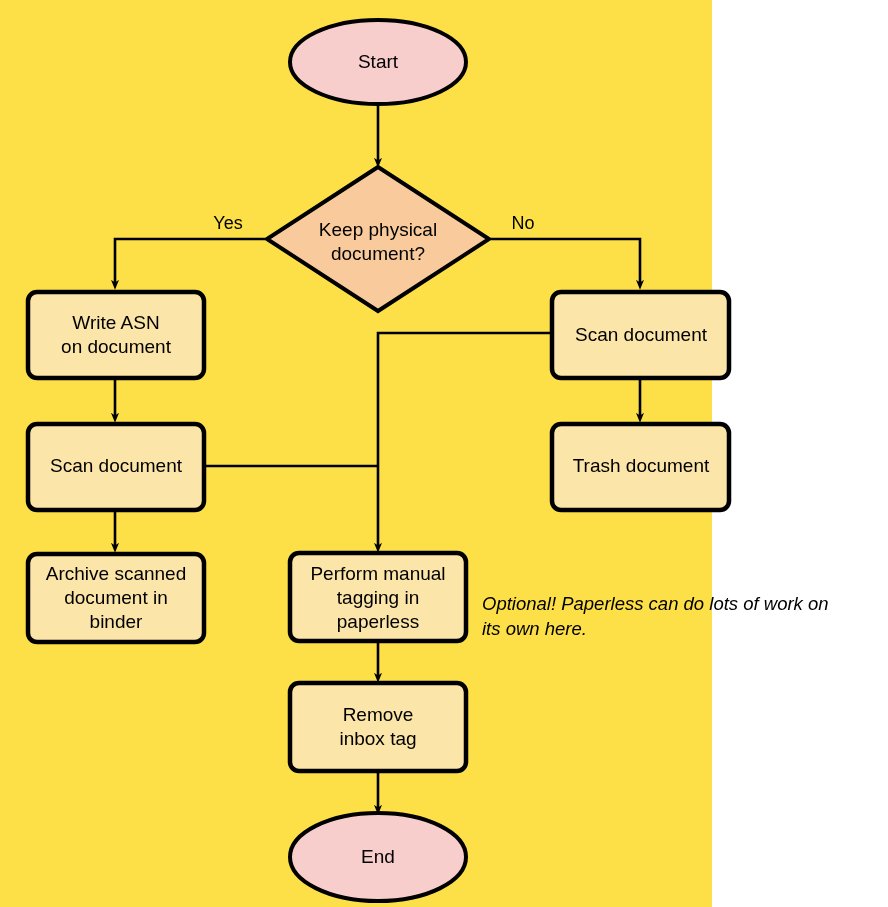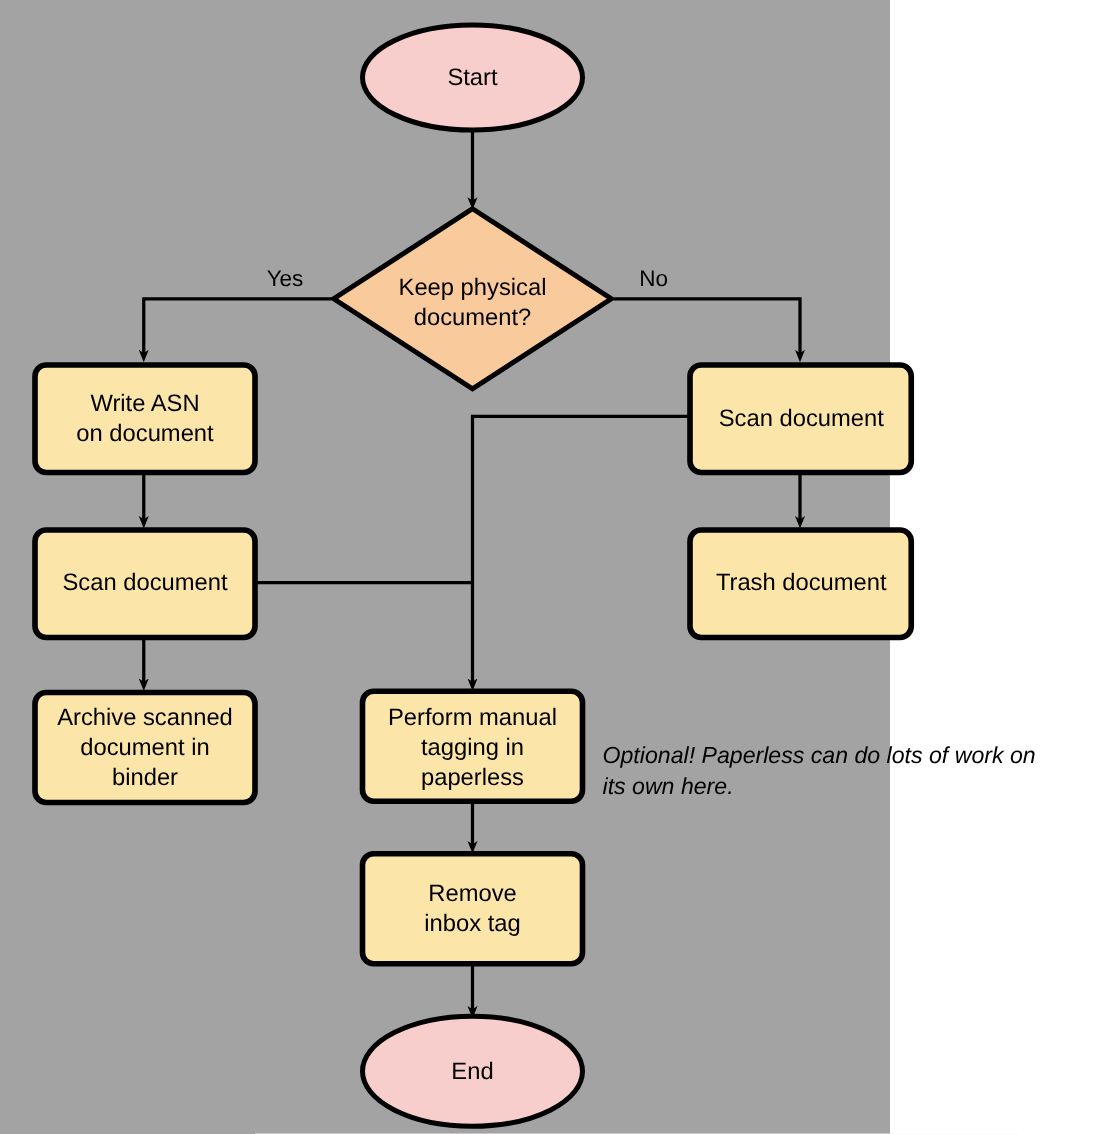--- a/index.html
+++ b/index.html
@@ -11,21 +11,21 @@
   body {
     width: 888px;
     height: 907px;
     font-family: "Liberation Sans", sans-serif;
     overflow: hidden;
   }
   #flowchart-root {
     position: relative;
     width: 712px;
     height: 907px;
-    background: #a3a3a3;
+    background: #fde047;
   }
   svg#flow-svg {
     position: absolute;
     left: 0;
     top: 0;
     width: 888px;
     height: 907px;
     display: block;
   }
   .node-label {

